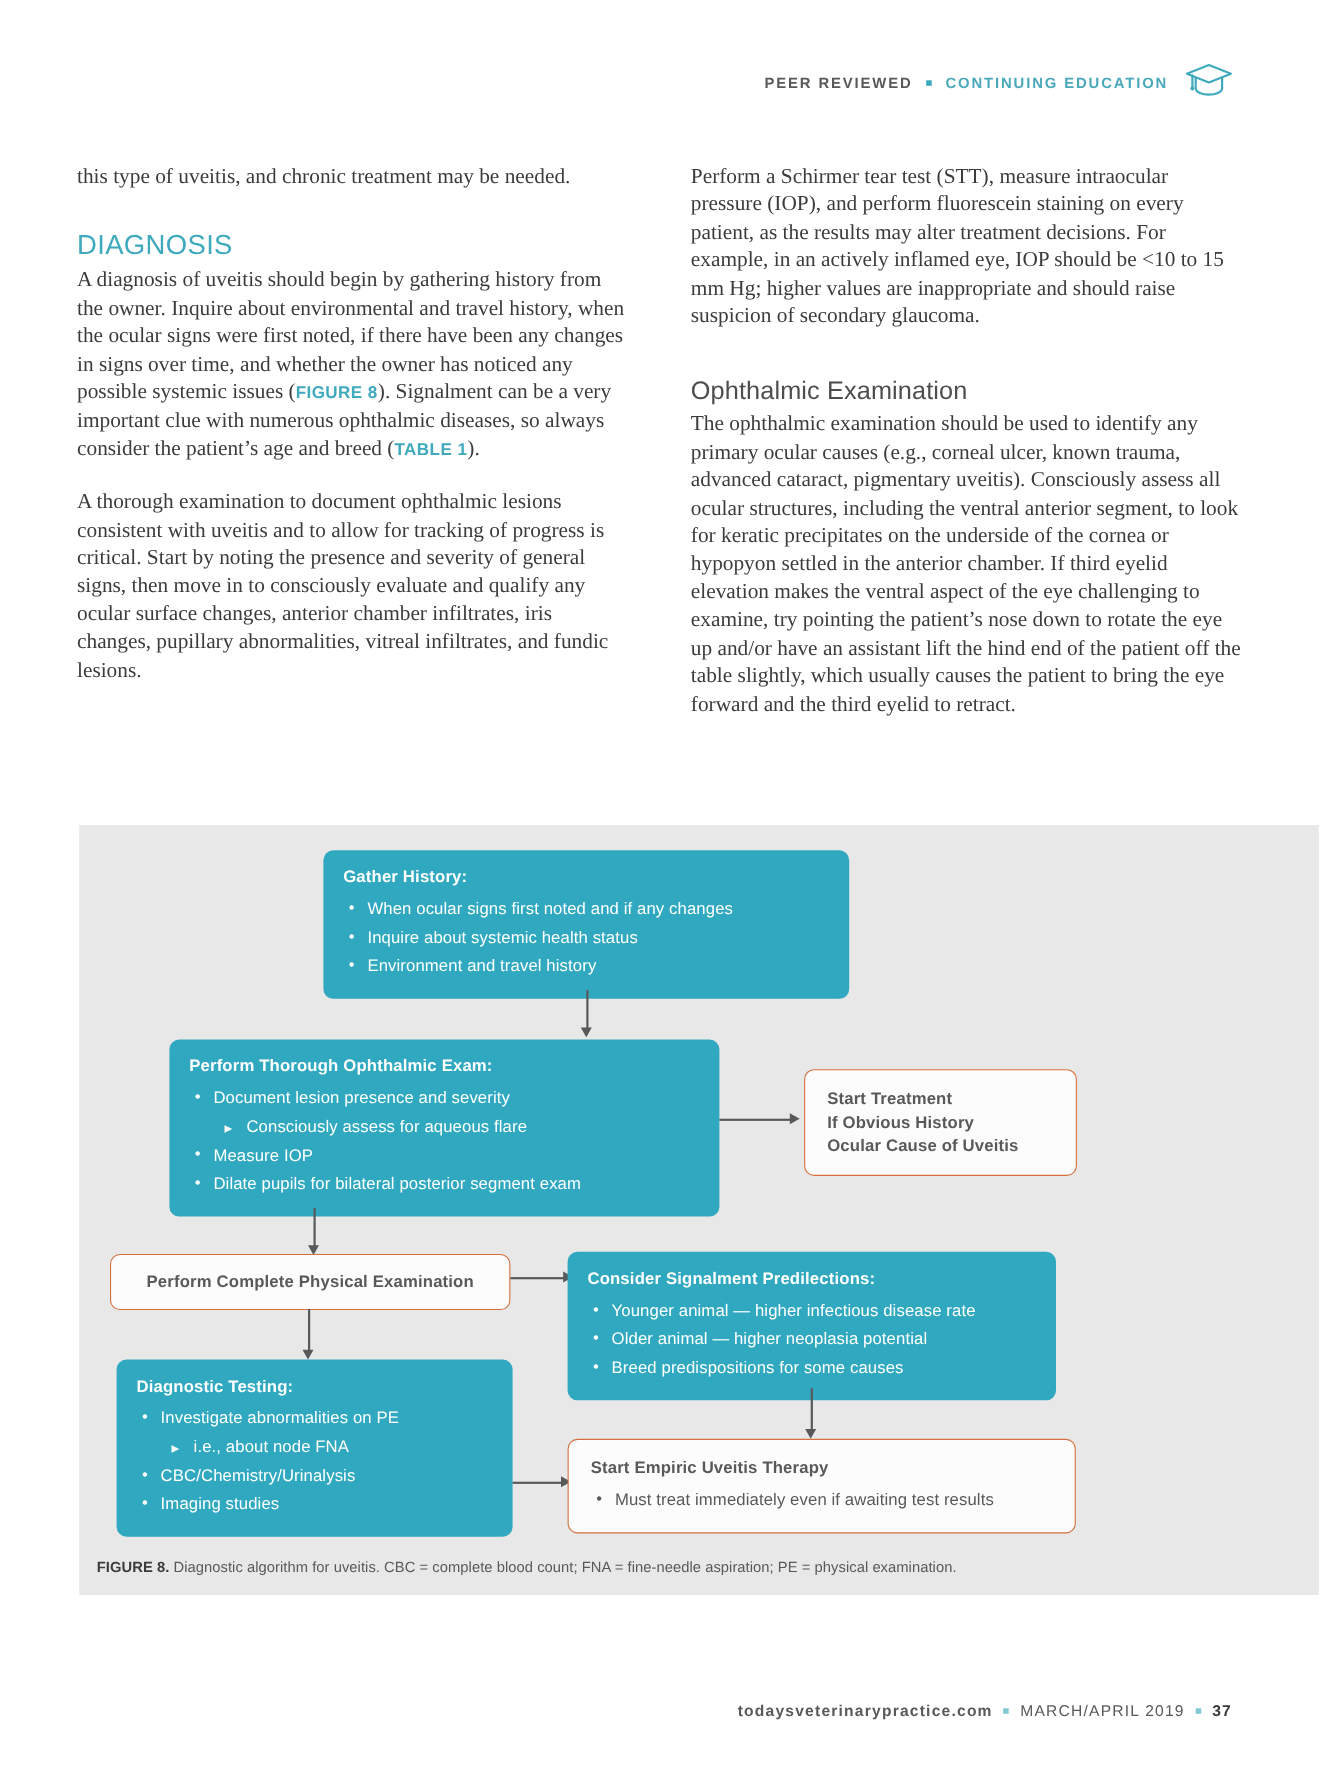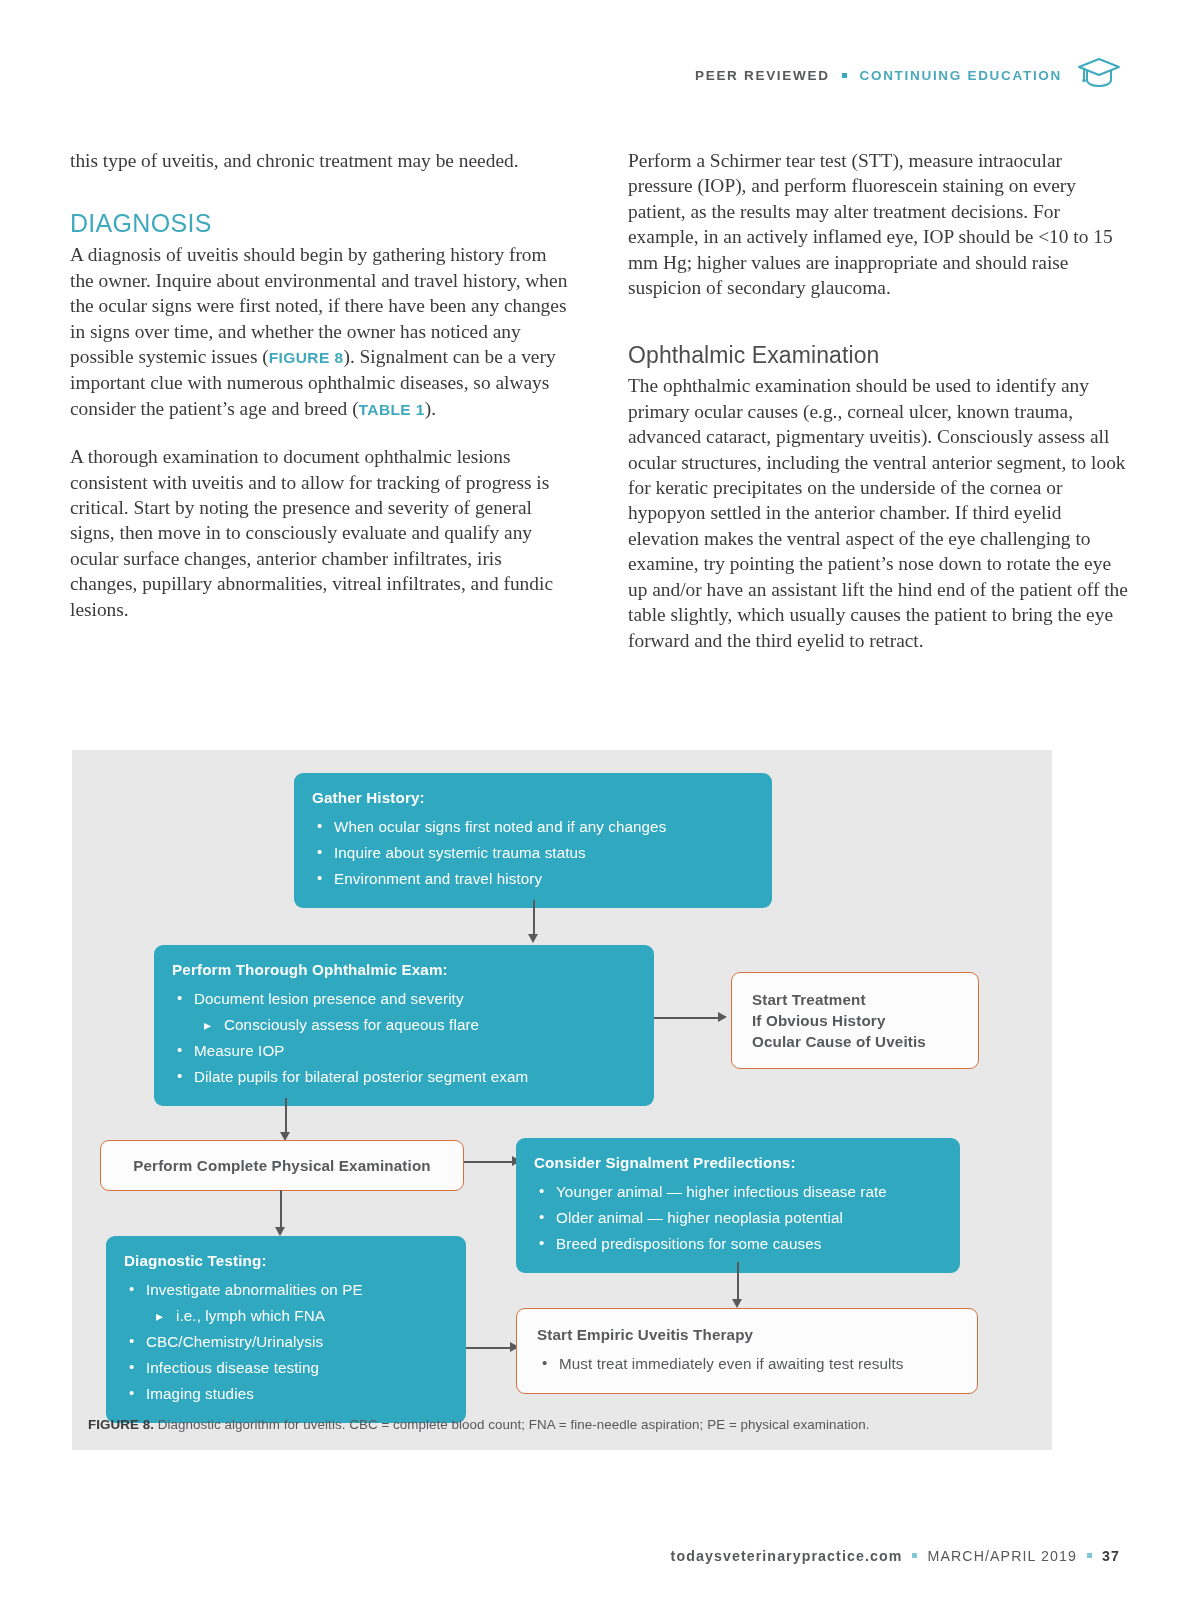--- a/index.html
+++ b/index.html
@@ -84,21 +84,21 @@
     font-size: 15.5px;
     color: #3fa9bd;
     letter-spacing: 0.4px;
   }
 
   
   .figure-panel {
     position: absolute;
     left: 72px;
     top: 750px;
-    width: 980px;
+    width: 1127px;
     height: 700px;
     background: #e8e8e8;
   }
   .flow { position: absolute; inset: 0; }
 
   .node {
     position: absolute;
     border-radius: 9px;
     padding: 14px 18px 16px 18px;
   }
@@ -242,21 +242,21 @@
   </div>
 </div>
 
 <div class="figure-panel">
   <div class="flow">
 
     <div class="node teal" style="left:222px; top:23px; width:478px;">
       <div class="node-title">Gather History:</div>
       <ul class="node-list">
         <li>When ocular signs first noted and if any changes</li>
-        <li>Inquire about systemic trauma status</li>
+        <li>Inquire about systemic health status</li>
         <li>Environment and travel history</li>
       </ul>
     </div>
 
     <div class="arrow" style="left:456px; top:150px; width:12px; height:45px;">
       <div class="arrow-line" style="left:5px; top:0; width:1.7px; height:36px;"></div>
       <div class="arrow-head-down" style="left:0.2px; top:34px;"></div>
     </div>
 
     <div class="node teal" style="left:82px; top:195px; width:500px;">
@@ -305,23 +305,22 @@
 
     <div class="arrow" style="left:203px; top:440px; width:12px; height:48px;">
       <div class="arrow-line" style="left:5px; top:0; width:1.7px; height:39px;"></div>
       <div class="arrow-head-down" style="left:0.2px; top:37px;"></div>
     </div>
 
     <div class="node teal" style="left:34px; top:486px; width:360px;">
       <div class="node-title">Diagnostic Testing:</div>
       <ul class="node-list">
         <li>Investigate abnormalities on PE</li>
-        <li class="sub">i.e., lymph which FNA</li>
+        <li class="sub">i.e., about node FNA</li>
         <li>CBC/Chemistry/Urinalysis</li>
-        <li>Infectious disease testing</li>
         <li>Imaging studies</li>
       </ul>
     </div>
 
     <div class="arrow" style="left:660px; top:512px; width:12px; height:48px;">
       <div class="arrow-line" style="left:5px; top:0; width:1.7px; height:39px;"></div>
       <div class="arrow-head-down" style="left:0.2px; top:37px;"></div>
     </div>
 
     <div class="arrow" style="left:394px; top:592px; width:56px; height:12px;">

